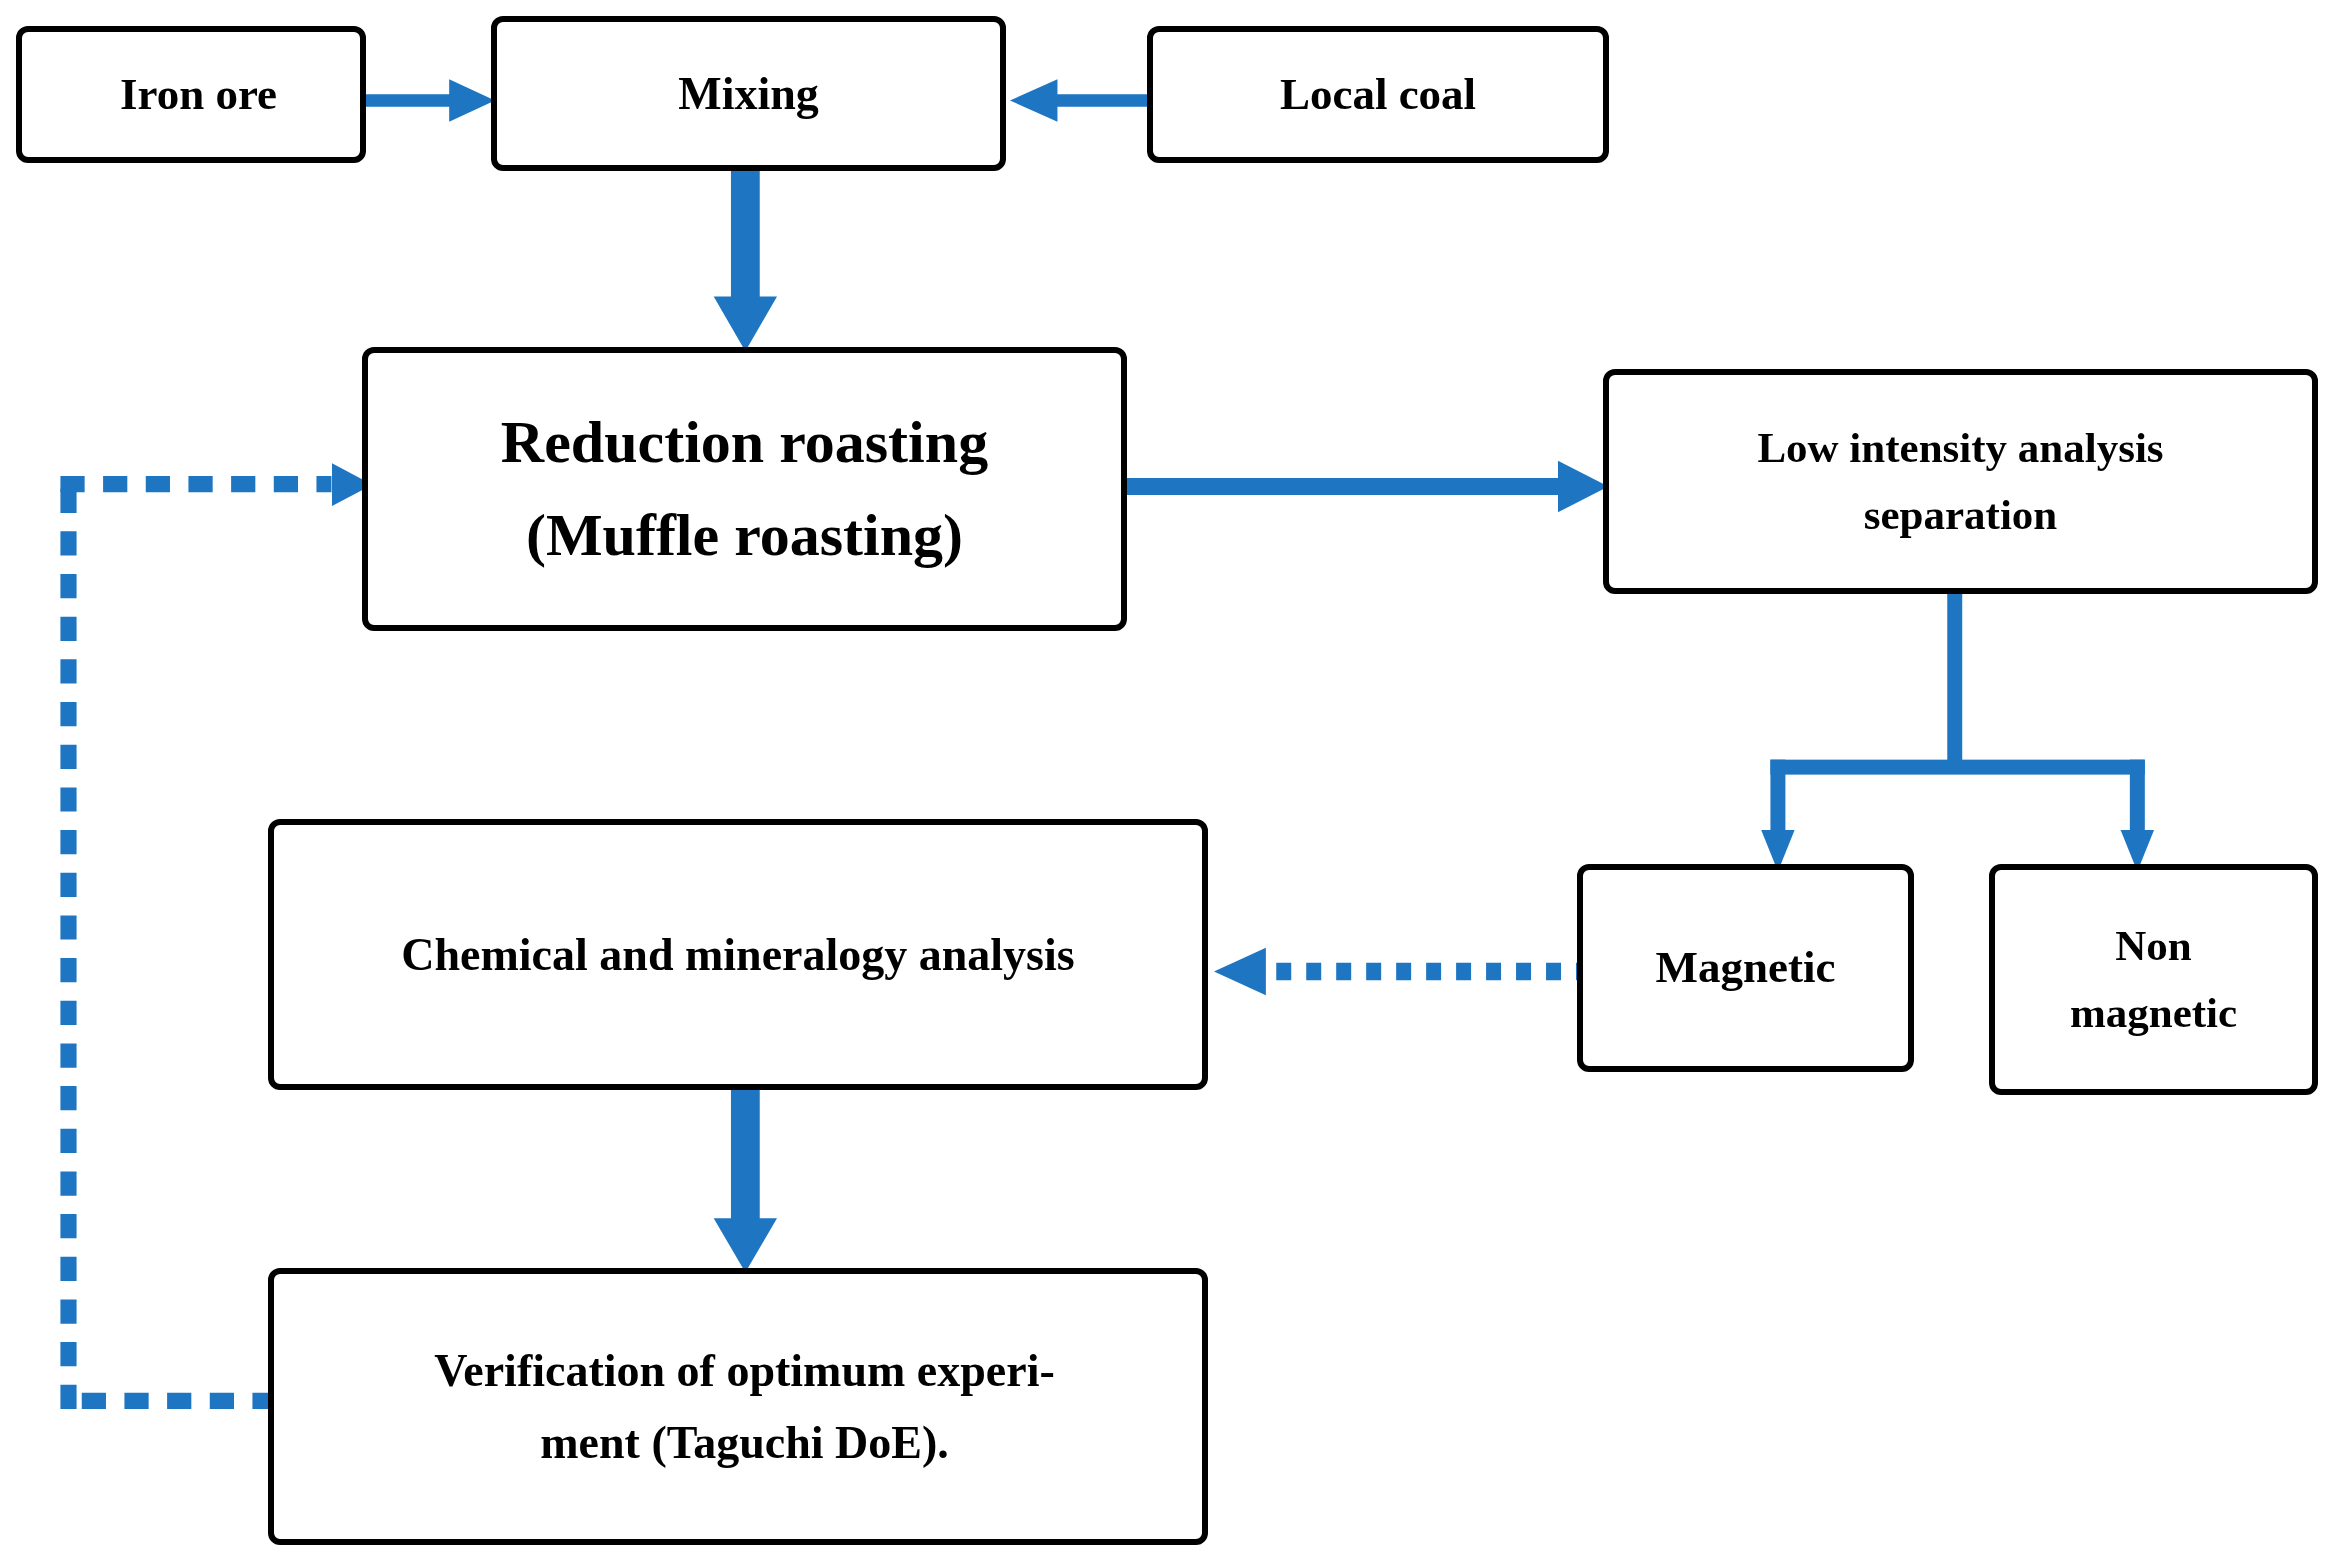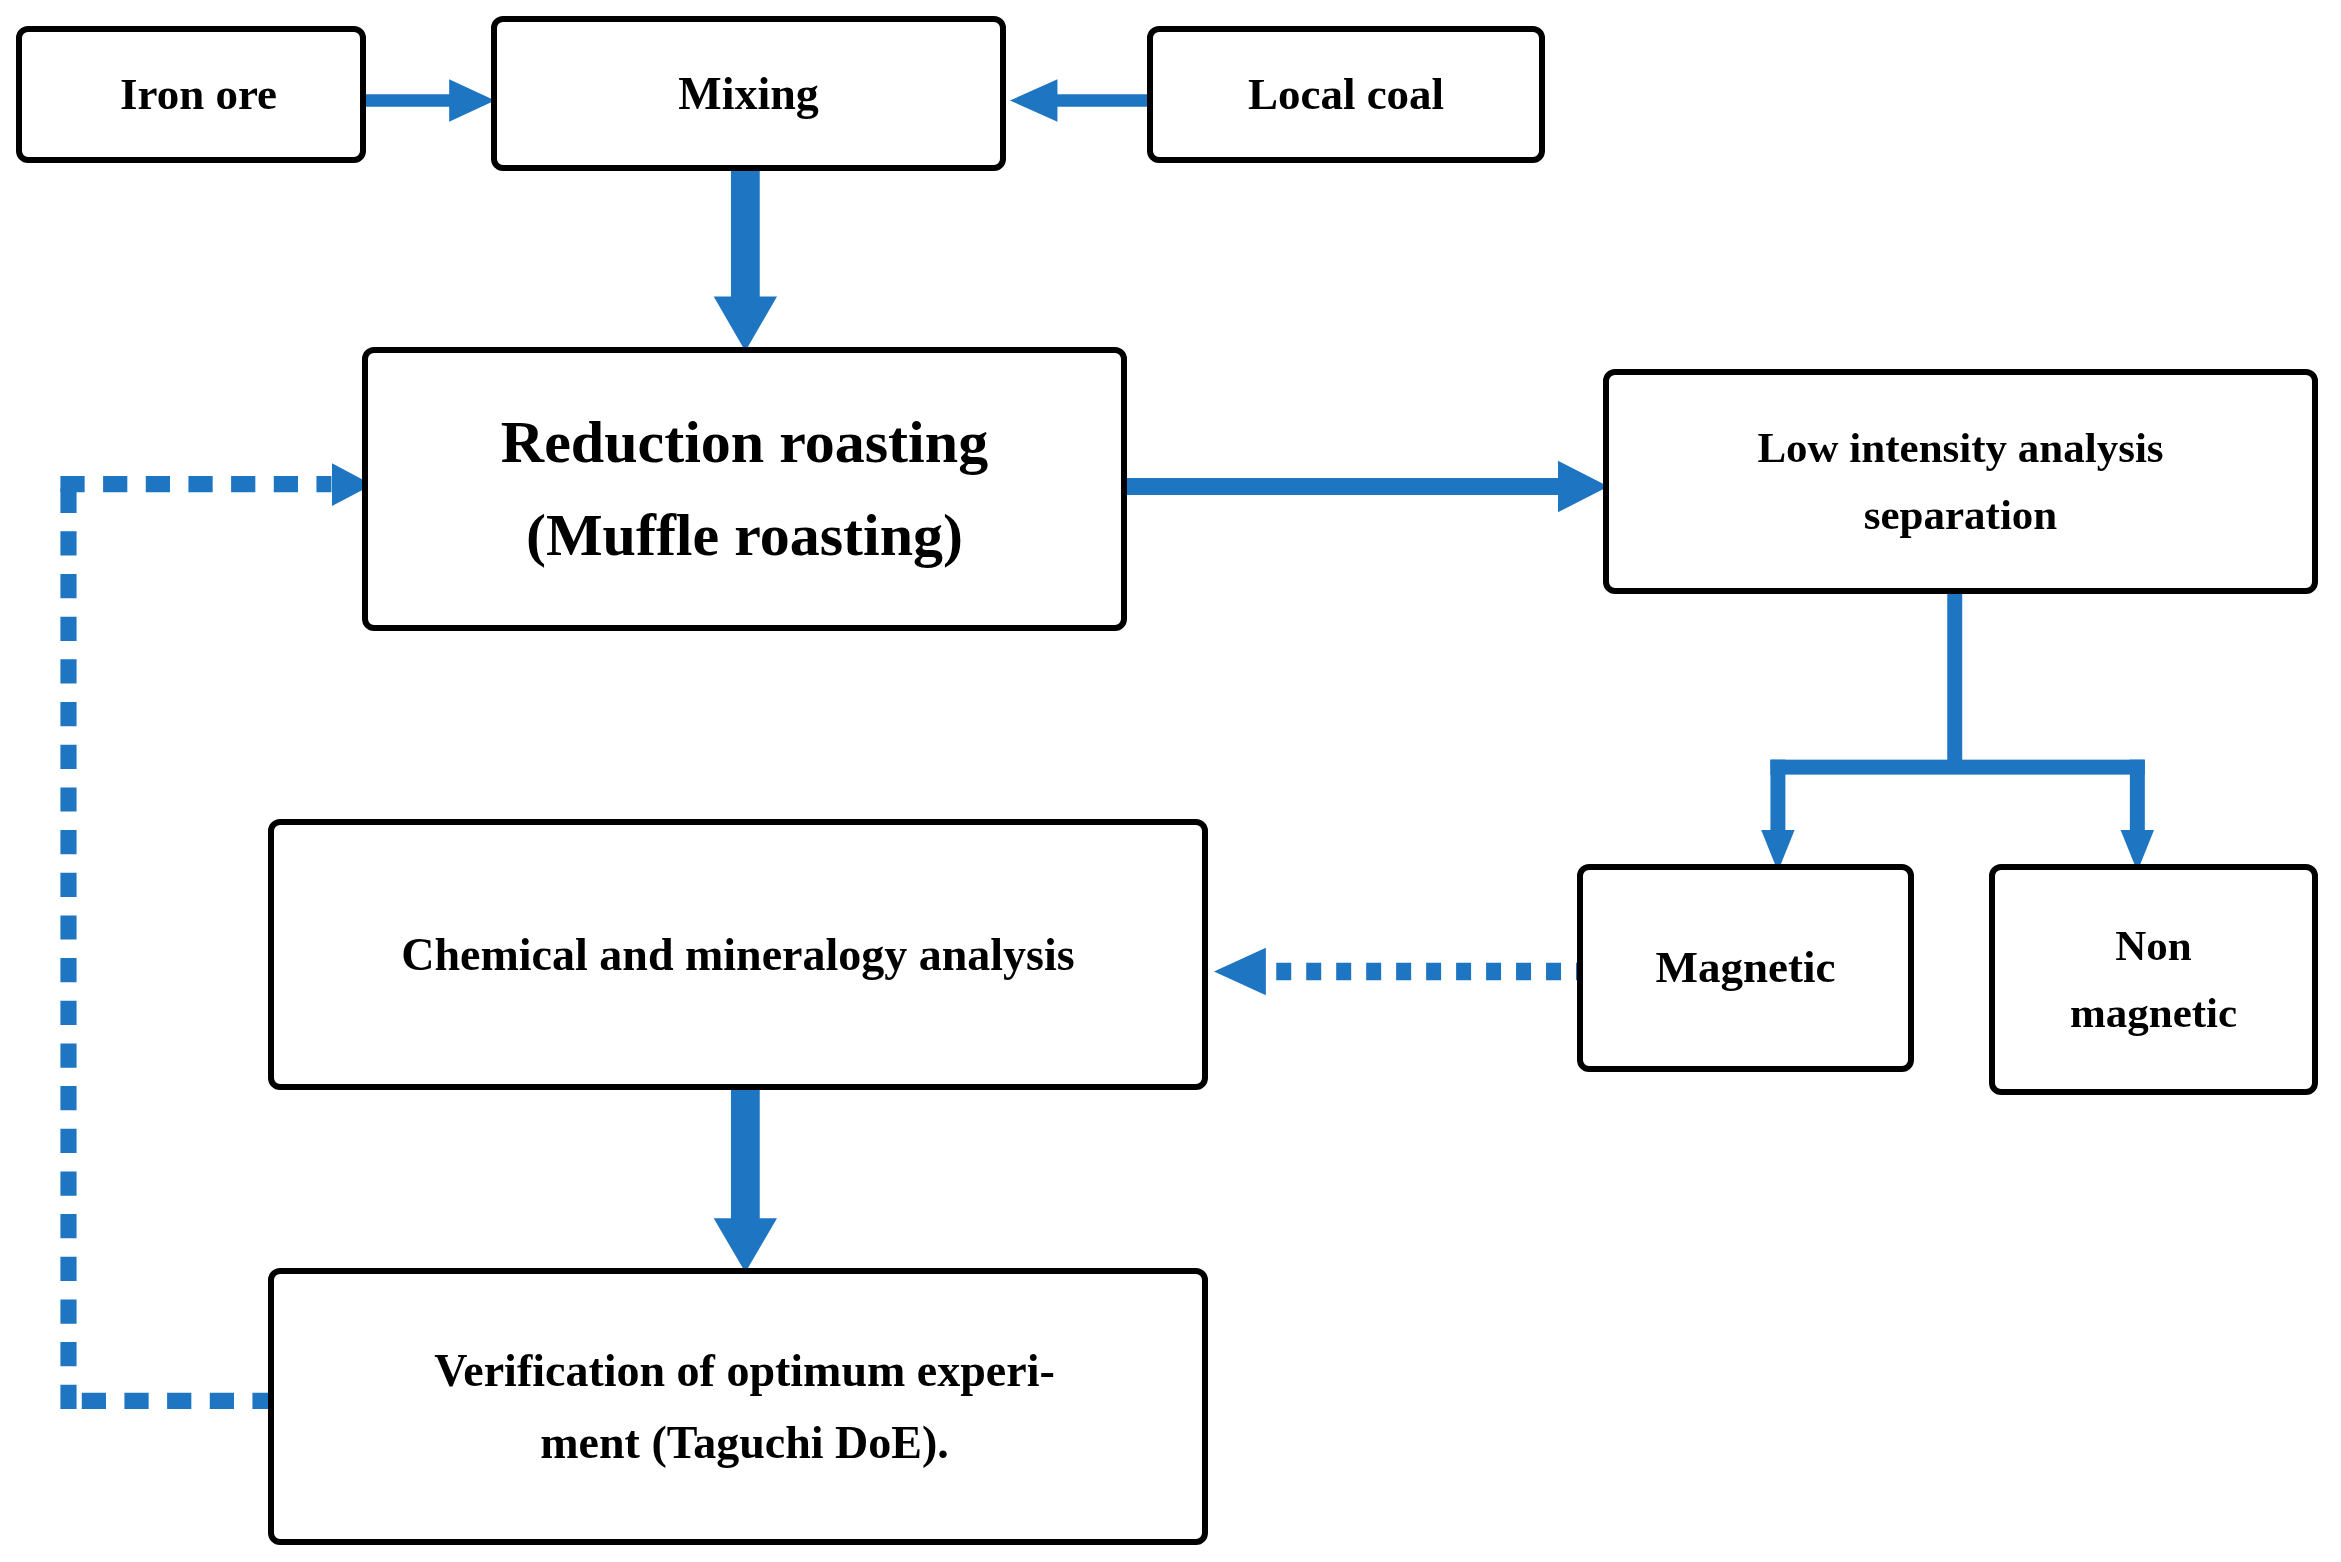--- a/index.html
+++ b/index.html
@@ -34,21 +34,21 @@
     z-index: 3;
   }
   .node .label {
     display: block;
     width: 100%;
   }
 
   
   #node-iron-ore        { left:16px;   top:26px;   width:350px;  height:137px; font-size:45px; justify-content:flex-start; padding-left:30px; }
   #node-mixing          { left:491px;  top:16px;   width:515px;  height:155px; font-size:46px;justify-content:center; }
-  #node-local-coal      { left:1147px; top:26px;   width:398px;  height:137px; font-size:45px; }
+  #node-local-coal      { left:1147px; top:26px;   width:462px;  height:137px; font-size:45px; }
   #node-reduction       { left:362px;  top:347px;  width:765px; height:284px; font-size:60px; }
   #node-lims            { left:1603px; top:369px;  width:715px; height:225px; font-size:43px; }
   #node-magnetic        { left:1577px; top:864px; width:337px;  height:208px; font-size:45px; }
   #node-nonmagnetic     { left:1989px; top:864px; width:329px;  height:231px; font-size:43px; }
   #node-chem-analysis   { left:268px;  top:819px; width:940px; height:271px; font-size:46px; }
   #node-verification    { left:268px;  top:1268px; width:940px; height:277px; font-size:46px;padding-left:28px; }
 
   
   .conn {
     position: absolute;

